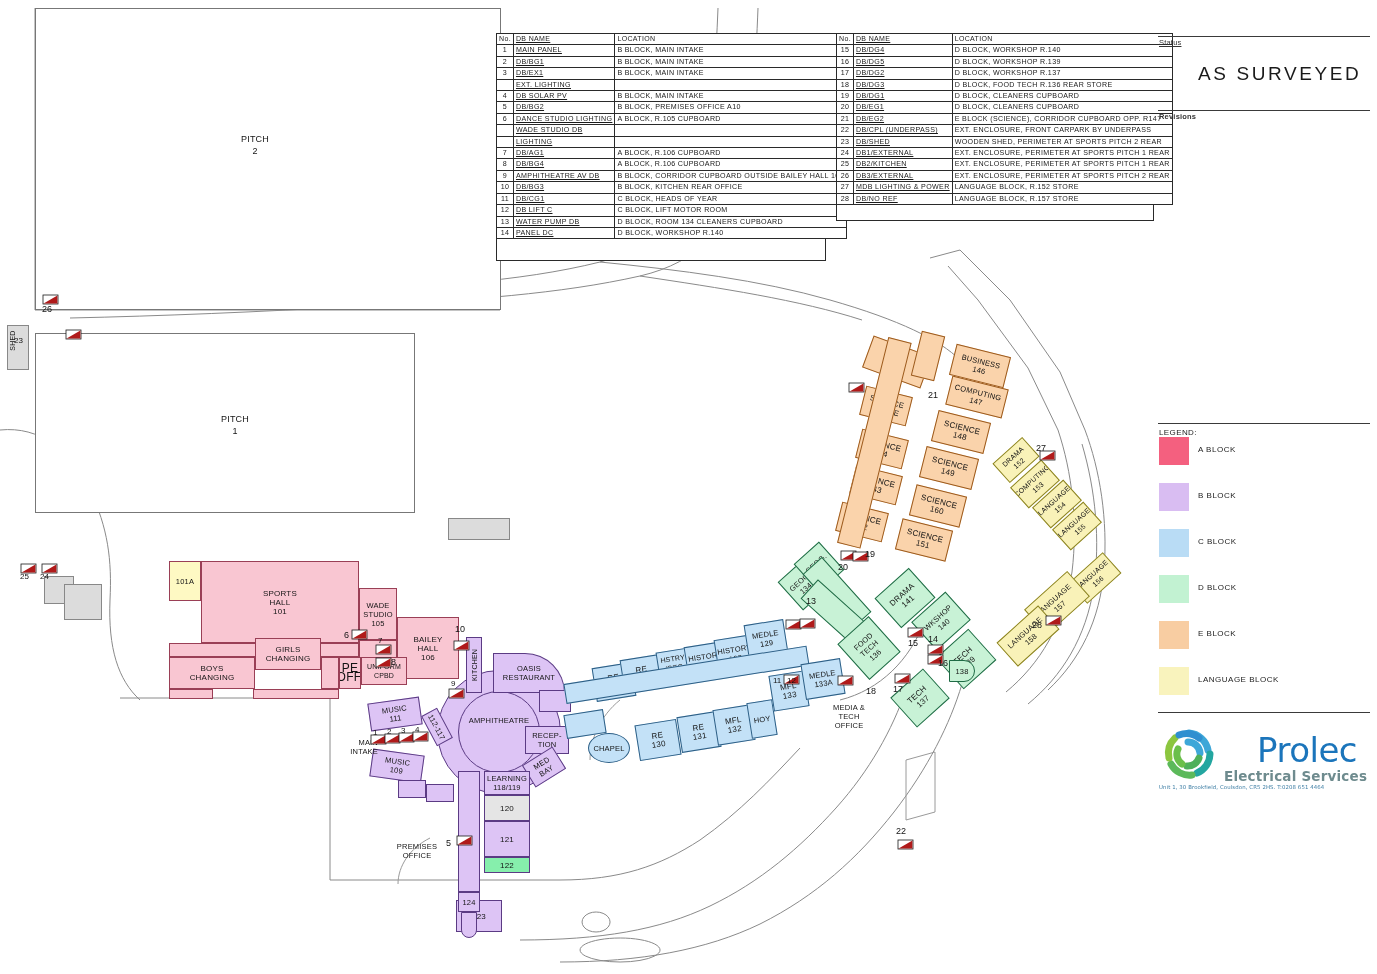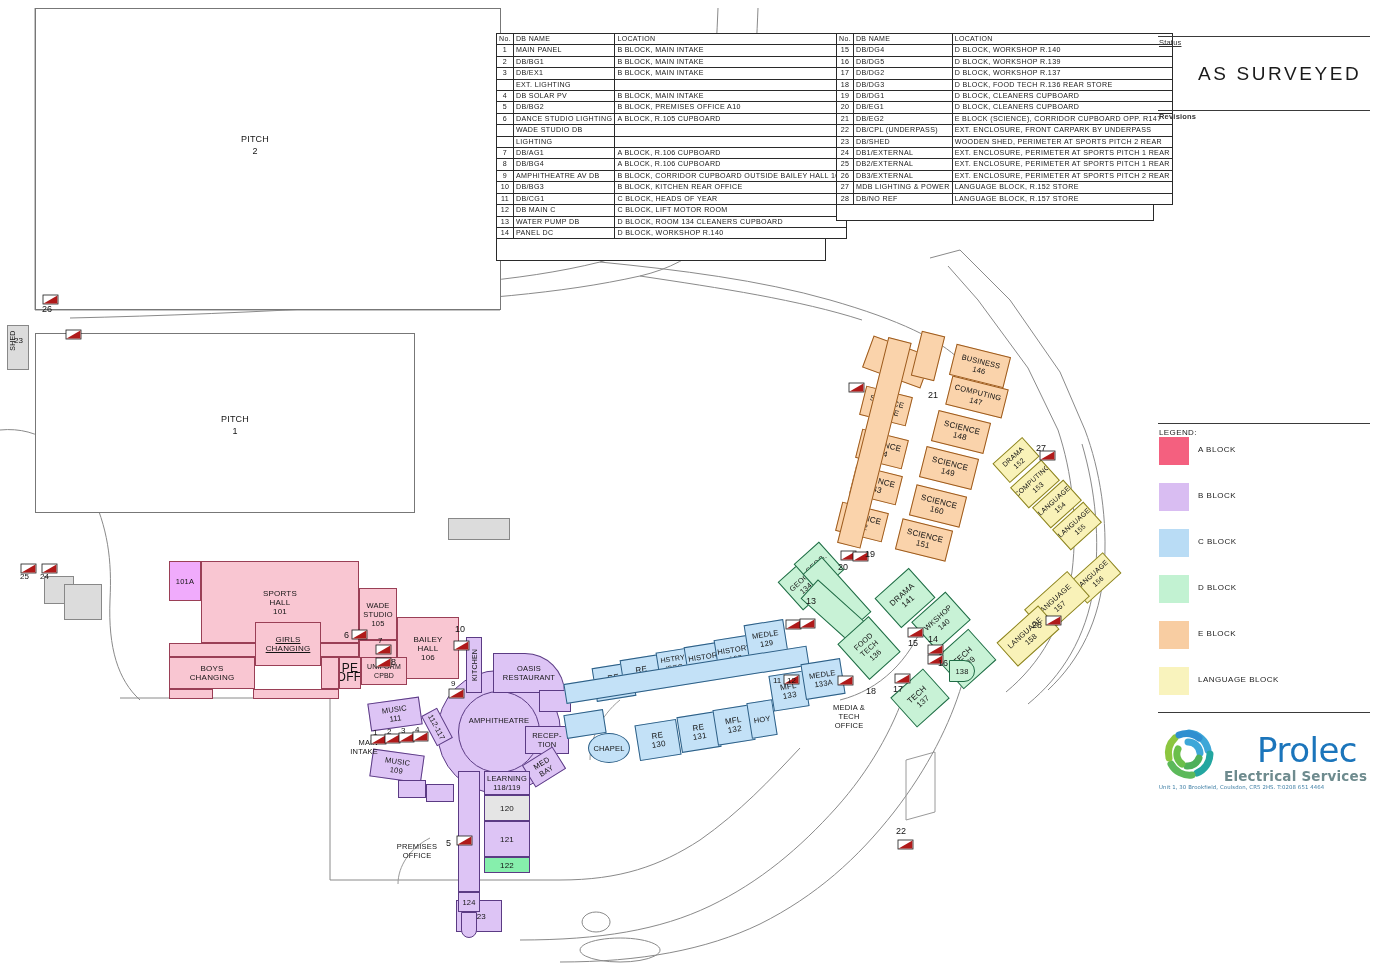--- a/index.html
+++ b/index.html
@@ -7,21 +7,21 @@
   body{width:1377px;height:974px;position:relative;overflow:hidden;
        font-family:"Liberation Sans","DejaVu Sans",sans-serif;color:#1a1a1a;}
   #stage{position:absolute;left:0;top:0;width:1377px;height:974px;}
 
   
   .db-table{position:absolute;border-collapse:collapse;font-size:7.1px;
             letter-spacing:.35px;background:#fff;}
   .db-table td{border:1px solid #2a2a2a;padding:0 2px;height:10.4px;
                line-height:10.4px;white-space:nowrap;overflow:hidden;}
   .db-table td.no{width:12px;text-align:center;}
-  .db-table td.nm{width:113px;}
+  .db-table td.nm{width:113px;text-decoration:underline;}
   .db-table td.lc{width:218px;}
   .db-table tr.hdr td{font-size:7px;}
   .tblwrap{position:absolute;border:1px solid #2a2a2a;background:#fff;}
 
   
   .rule{position:absolute;background:#3a3a3a;height:1px;}
   .tb-label{position:absolute;font-size:7.5px;color:#333;letter-spacing:.2px;}
   .status-txt{position:absolute;font-size:19px;letter-spacing:2.6px;
               color:#1a1a1a;font-family:"Liberation Sans",sans-serif;}
 
@@ -99,28 +99,28 @@
   <div class="pitch" style="left:35px;top:333px;width:380px;height:180px;"></div>
   <div class="ptxt" style="left:190px;top:413px;width:90px;font-size:9px;line-height:12px;">PITCH<br>1</div>
 
   <div class="greybox" style="left:448px;top:518px;width:62px;height:22px;"></div>
   <div class="greybox" style="left:44px;top:576px;width:30px;height:28px;"></div>
   <div class="greybox" style="left:64px;top:584px;width:38px;height:36px;"></div>
 
   <div class="greybox" style="left:7px;top:325px;width:22px;height:45px;background:#dcdcdc;"></div>
   <div class="ptxt" style="left:-1px;top:336px;width:26px;font-size:7px;transform:rotate(-90deg);">SHED</div>
 
-  <div class="rm" style="left:169px;top:561px;width:32px;height:40px;background:#f0abfc;border-color:#9a3f56;font-size:7.5px;">101A</div>
+  <div class="rm" style="left:169px;top:561px;width:32px;height:40px;background:#fef9c3;border-color:#9a3f56;font-size:7.5px;">101A</div>
   <div class="rm" style="left:201px;top:561px;width:158px;height:82px;background:#f9c6d2;border-color:#9a3f56;">SPORTS<br>HALL<br>101</div>
   <div class="rm" style="left:169px;top:643px;width:190px;height:14px;background:#f9c6d2;border-color:#9a3f56;"></div>
   <div class="rm" style="left:359px;top:588px;width:38px;height:52px;background:#f9c6d2;border-color:#9a3f56;font-size:7.5px;">WADE<br>STUDIO<br>105</div>
   <div class="rm" style="left:397px;top:617px;width:62px;height:62px;background:#f9c6d2;border-color:#9a3f56;">BAILEY<br>HALL<br>106</div>
   <div class="rm" style="left:359px;top:640px;width:38px;height:39px;background:#f9c6d2;border-color:#9a3f56;"></div>
   <div class="rm" style="left:169px;top:657px;width:86px;height:32px;background:#f9c6d2;border-color:#9a3f56;">BOYS<br>CHANGING</div>
-  <div class="rm" style="left:255px;top:622px;width:66px;height:44px;background:#f9c6d2;border-color:#9a3f56;text-decoration:underline;">GIRLS<br>CHANGING</div>
+  <div class="rm" style="left:255px;top:638px;width:66px;height:32px;background:#f9c6d2;border-color:#9a3f56;">GIRLS<br>CHANGING</div>
   <div class="rm" style="left:321px;top:657px;width:18px;height:32px;background:#f9c6d2;border-color:#9a3f56;"></div>
   <div class="rm" style="left:339px;top:657px;width:22px;height:32px;background:#f9c6d2;border-color:#9a3f56;font-size:12px;">PE<br>OFF.</div>
   <div class="rm" style="left:361px;top:657px;width:46px;height:28px;background:#f9c6d2;border-color:#9a3f56;font-size:7px;">UNIFORM<br>CPBD</div>
   <div class="rm" style="left:169px;top:689px;width:44px;height:10px;background:#f9c6d2;border-color:#9a3f56;"></div>
   <div class="rm" style="left:253px;top:689px;width:86px;height:10px;background:#f9c6d2;border-color:#9a3f56;"></div>
 
   <div style="position:absolute;left:437px;top:670px;width:124px;height:124px;border-radius:50%;
               background:#ddc4f5;border:1px solid #5b3b84;box-sizing:border-box;"></div>
   <div style="position:absolute;left:458px;top:691px;width:82px;height:82px;border-radius:50%;
               background:#ddc4f5;border:1px solid #5b3b84;box-sizing:border-box;"></div>
@@ -398,21 +398,21 @@
             <td class="nm">DB/BG3</td>
             <td class="lc">B BLOCK, KITCHEN REAR OFFICE</td>
           </tr>
           <tr>
             <td class="no">11</td>
             <td class="nm">DB/CG1</td>
             <td class="lc">C BLOCK, HEADS OF YEAR</td>
           </tr>
           <tr>
             <td class="no">12</td>
-            <td class="nm">DB MAIN C</td>
+            <td class="nm">DB LIFT C</td>
             <td class="lc">C BLOCK, LIFT MOTOR ROOM</td>
           </tr>
           <tr>
             <td class="no">13</td>
             <td class="nm">WATER PUMP DB</td>
             <td class="lc">D BLOCK, ROOM 134 CLEANERS CUPBOARD</td>
           </tr>
           <tr>
             <td class="no">14</td>
             <td class="nm">PANEL DC</td>
@@ -475,21 +475,21 @@
             <td class="nm">DB/SHED</td>
             <td class="lc">WOODEN SHED, PERIMETER AT SPORTS PITCH 2 REAR</td>
           </tr>
           <tr>
             <td class="no">24</td>
             <td class="nm">DB1/EXTERNAL</td>
             <td class="lc">EXT. ENCLOSURE, PERIMETER AT SPORTS PITCH 1 REAR</td>
           </tr>
           <tr>
             <td class="no">25</td>
-            <td class="nm">DB2/EXTERNAL</td>
+            <td class="nm">DB2/KITCHEN</td>
             <td class="lc">EXT. ENCLOSURE, PERIMETER AT SPORTS PITCH 1 REAR</td>
           </tr>
           <tr>
             <td class="no">26</td>
             <td class="nm">DB3/EXTERNAL</td>
             <td class="lc">EXT. ENCLOSURE, PERIMETER AT SPORTS PITCH 2 REAR</td>
           </tr>
           <tr>
             <td class="no">27</td>
             <td class="nm">MDB LIGHTING &amp; POWER</td>

